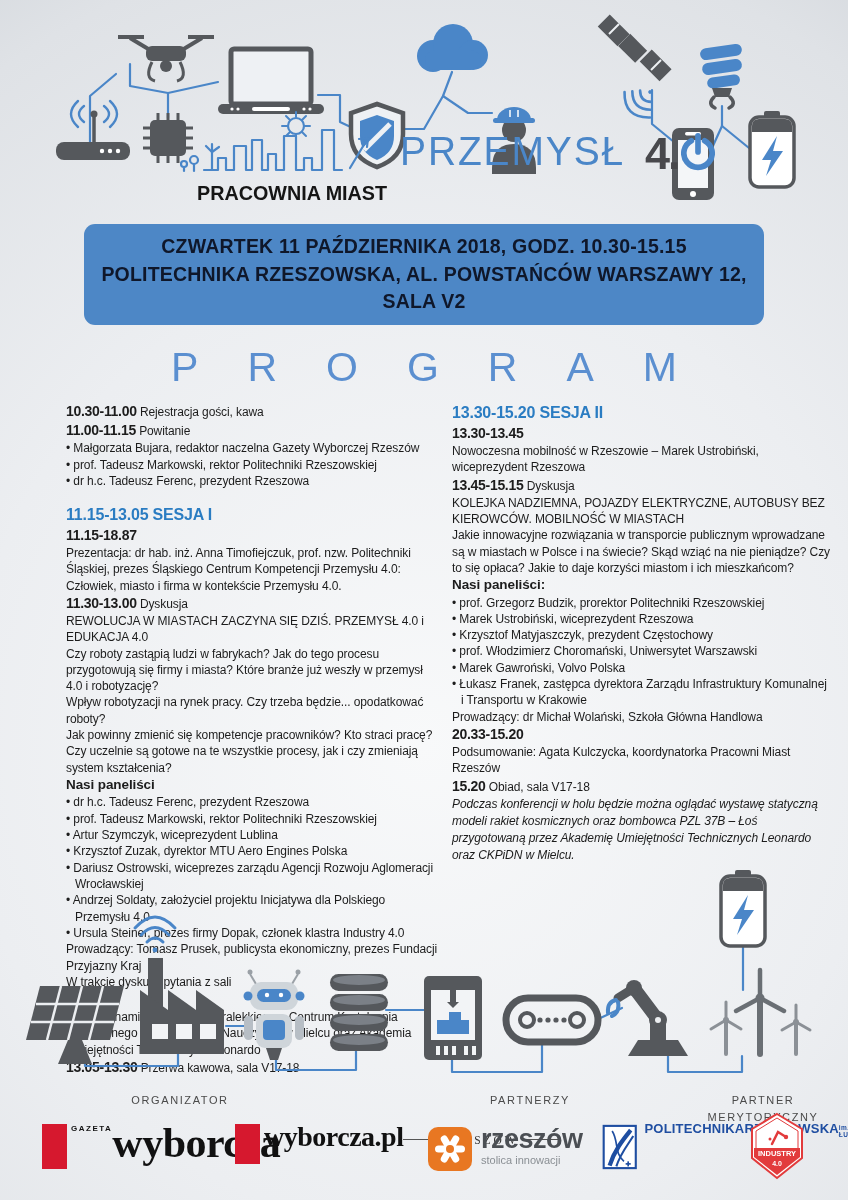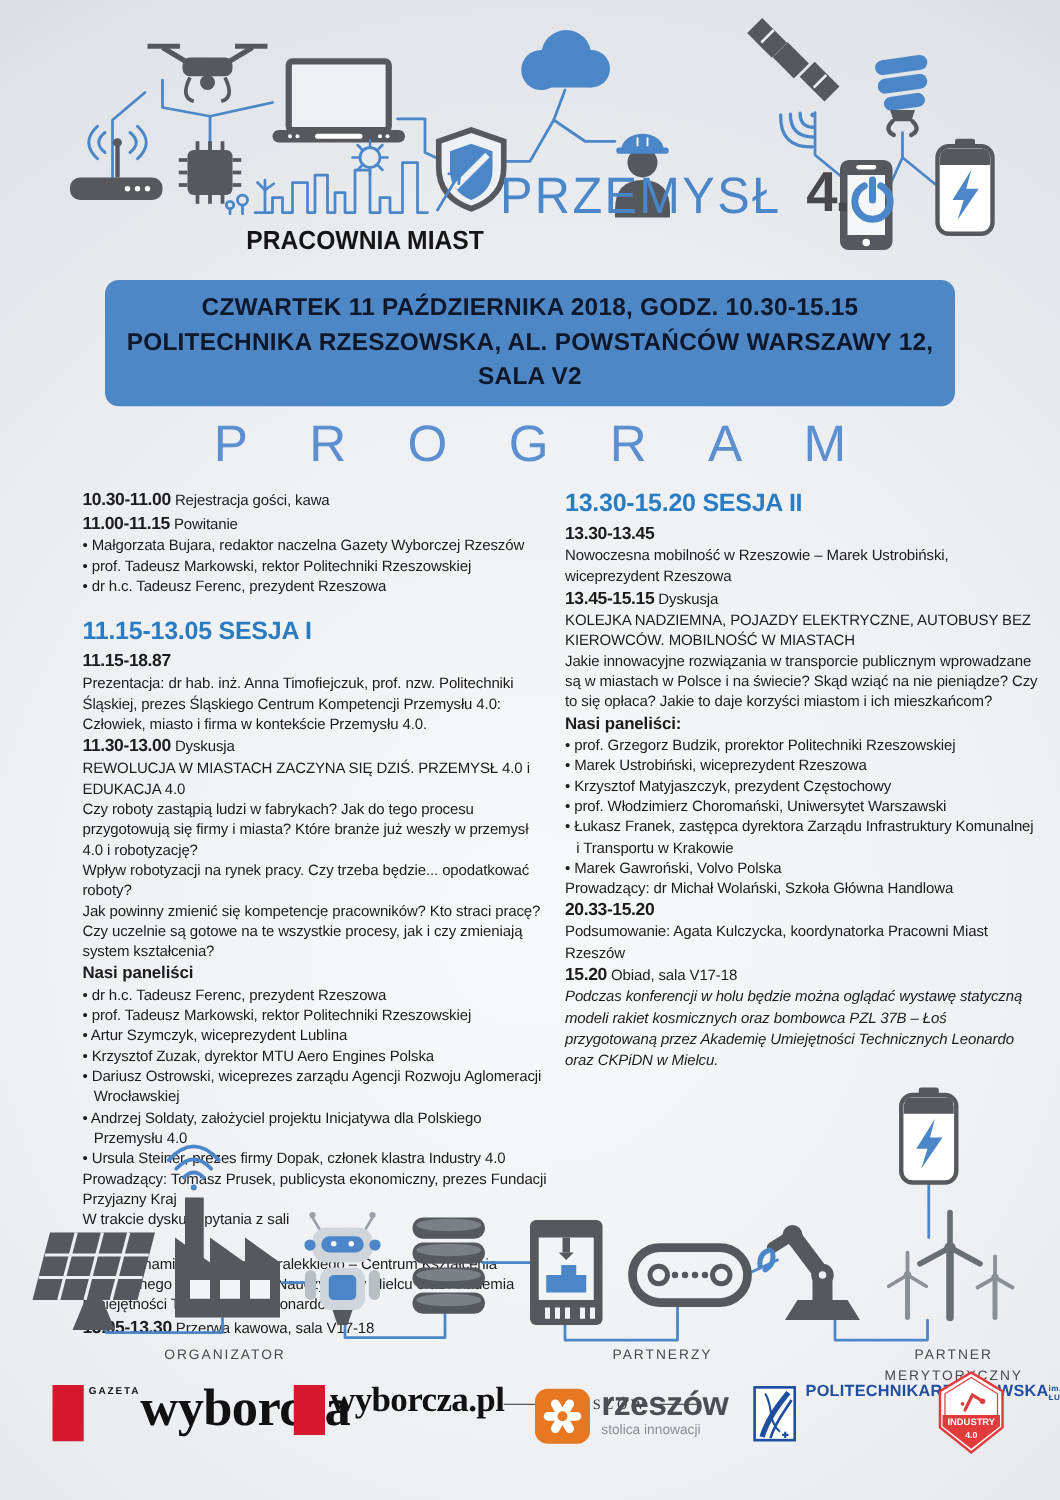--- a/index.html
+++ b/index.html
@@ -5,44 +5,44 @@
   html,body{margin:0;padding:0;background:#b9bfc6;}
   .poster{
     position:relative;width:848px;height:1200px;margin:0 auto;overflow:hidden;
     background:radial-gradient(ellipse 120% 90% at 50% 62%, #f8f9fa 0%, #eceef1 45%, #dfe2e6 75%, #c8cdd3 100%);
     font-family:"Liberation Sans",sans-serif;color:#1c1c1c;
   }
   svg{display:block}
   .hero{position:relative;height:212px}
   .hero-net{position:absolute;top:0;left:0}
   .brand{position:absolute;left:197px;top:181px;font-weight:bold;font-size:21px;letter-spacing:0px;color:#151515;transform:scaleX(.94);transform-origin:left}
-  .logo40{position:absolute;left:400px;top:128px;display:flex;align-items:flex-end}
+  .logo40{position:absolute;left:400px;top:128px;display:flex;align-items:flex-start}
   .logo-word{font-size:41px;color:#4a86c8;letter-spacing:2px;font-weight:400;transform:scaleX(.95);transform-origin:left}
   .logo-num{font-size:45px;color:#48484c;font-weight:bold;margin-left:8px;letter-spacing:-2px}
   .logo-power{margin-left:2px;margin-top:4px}
   .banner{
     width:664px;margin:12px auto 0;background:#4d87c6;border-radius:11px;
     color:#0f172a;font-weight:bold;font-size:19.5px;text-align:center;line-height:1.42;padding:9px 8px;letter-spacing:.2px;
   }
   .program-title{
-    margin-top:8px;text-align:center;font-size:41px;color:#5b8fd0;font-weight:400;
+    margin-top:20px;text-align:center;font-size:41px;color:#5b8fd0;font-weight:400;
     letter-spacing:49px;padding-left:49px;line-height:1.1;
   }
   .columns{display:grid;grid-template-columns:374px 1fr;column-gap:12px;padding:12px 18px 0 66px;font-size:12px;line-height:1.36;letter-spacing:-0.1px}
   .columns p{margin:0}
   .t{font-weight:bold;font-size:14px;letter-spacing:-0.3px}
-  .sesja{margin:0;font-size:20px;font-weight:bold;color:#2a7cc2;letter-spacing:-0.2px}
+  .sesja{margin:0;font-size:16px;font-weight:bold;color:#2a7cc2;letter-spacing:-0.2px}
   .blk2{margin-top:15px}
   .bullet{padding-left:9px;text-indent:-9px}
   .bullet::before{content:"• "}
   .caps{text-transform:none}
   .subhead{font-weight:bold;font-size:13.5px}
   .note{font-style:italic;margin-top:17px;line-height:1.42}
   .bottom-net{position:absolute;left:0;top:858px;pointer-events:none}
-  footer{position:absolute;left:0;bottom:16px;width:848px;height:120px}
+  footer{position:absolute;left:0;bottom:0;width:848px;height:120px}
   .f-label{position:absolute;top:12px;font-size:11px;letter-spacing:1.6px;color:#4a4a4a;text-align:center;line-height:1.5}
   .f-org{left:60px;width:240px}
   .f-par{left:420px;width:220px}
   .f-mer{left:688px;width:150px}
   .logo-item{position:absolute;display:flex;align-items:flex-start}
   .redblock{width:25px;height:45px;background:#d6182e;flex:none}
   .gw-text{margin-left:4px;display:flex;flex-direction:row}
   .gw-small{font-size:8px;font-weight:bold;letter-spacing:1.5px;color:#111;margin-bottom:0px}
   .gw-main{font-family:"Liberation Serif",serif;font-weight:bold;font-size:42px;line-height:.95;color:#111;letter-spacing:-0.5px}
   .wpl-sub{display:flex;align-items:center;gap:8px;margin-top:5px}
@@ -275,22 +275,22 @@
 
       <p class="blk2"><b class="t">13.45-15.15</b> <span>Dyskusja</span></p>
       <p class="caps">KOLEJKA NADZIEMNA, POJAZDY ELEKTRYCZNE, AUTOBUSY BEZ KIEROWCÓW. MOBILNOŚĆ W MIASTACH</p>
       <p>Jakie innowacyjne rozwiązania w transporcie publicznym wprowadzane są w miastach w Polsce i na świecie? Skąd wziąć na nie pieniądze? Czy to się opłaca? Jakie to daje korzyści miastom i ich mieszkańcom?</p>
 
       <p class="subhead blk2">Nasi paneliści:</p>
       <p class="bullet">prof. Grzegorz Budzik, prorektor Politechniki Rzeszowskiej</p>
       <p class="bullet">Marek Ustrobiński, wiceprezydent Rzeszowa</p>
       <p class="bullet">Krzysztof Matyjaszczyk, prezydent Częstochowy</p>
       <p class="bullet">prof. Włodzimierz Choromański, Uniwersytet Warszawski</p>
+      <p class="bullet">Marek Gawroński, Volvo Polska</p>
       <p class="bullet">Łukasz Franek, zastępca dyrektora Zarządu Infrastruktury Komunalnej i Transportu w Krakowie</p>
-      <p class="bullet">Marek Gawroński, Volvo Polska</p>
       <p>Prowadzący: dr Michał Wolański, Szkoła Główna Handlowa</p>
 
       <p class="blk2"><b class="t">20.33-15.20</b></p>
       <p>Podsumowanie: Agata Kulczycka, koordynatorka Pracowni Miast Rzeszów</p>
 
       <p class="blk2"><b class="t">15.20</b> <span>Obiad, sala V17-18</span></p>
 
       <p class="note">Podczas konferencji w holu będzie można oglądać wystawę statyczną modeli rakiet kosmicznych oraz bombowca PZL 37B – Łoś przygotowaną przez Akademię Umiejętności Technicznych Leonardo oraz CKPiDN w Mielcu.</p>
     </section>
   </main>

